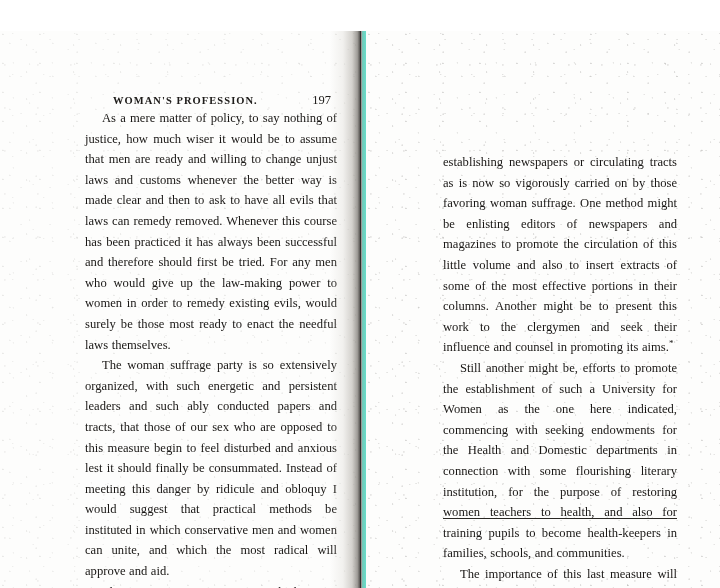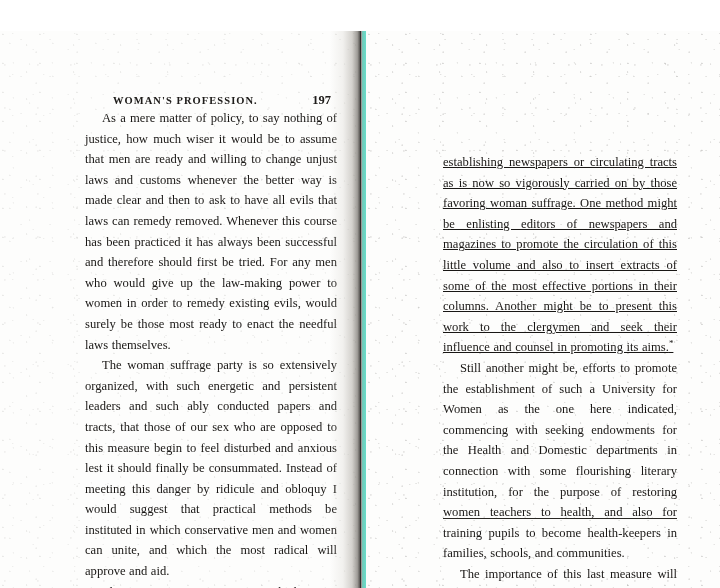--- a/index.html
+++ b/index.html
@@ -91,21 +91,21 @@
     letter-spacing: .55px;
     color: #23211f;
   }
   .rh-title {
     font-size: 10.5px;
     font-weight: 700;
     letter-spacing: 1.05px;
   }
   .rh-folio {
     font-size: 12.5px;
-    font-weight: 700;
+    font-weight: 400;
     letter-spacing: 0;
     font-variant: normal;
   }
 
   
   #left-head { justify-content: space-between; padding: 0 6px 0 28px; }
   
   #right-head { justify-content: flex-start; }
   #right-head .rh-folio { margin-right: 44px; }
 
@@ -117,21 +117,21 @@
     text-justify: inter-word;
     text-indent: 17px;
     color: #1d1b19;
     word-spacing: .4px;
   }
   #left-block p.body  { margin-top: 0; }
   #left-block p.body + p.body,
   #right-block p.body + p.body { margin-top: 0; }
 
   #left-block .first-para { margin-top: 15px; }
-  #right-block .first-para { margin-top: 13px; text-indent: 0; text-decoration: underline; }
+  #right-block .first-para { margin-top: 13px; text-indent: 0; }
 
   sup.fn-mark {
     font-size: 9px;
     vertical-align: super;
     line-height: 0;
   }
 
   
   #footnote {
     position: absolute;

